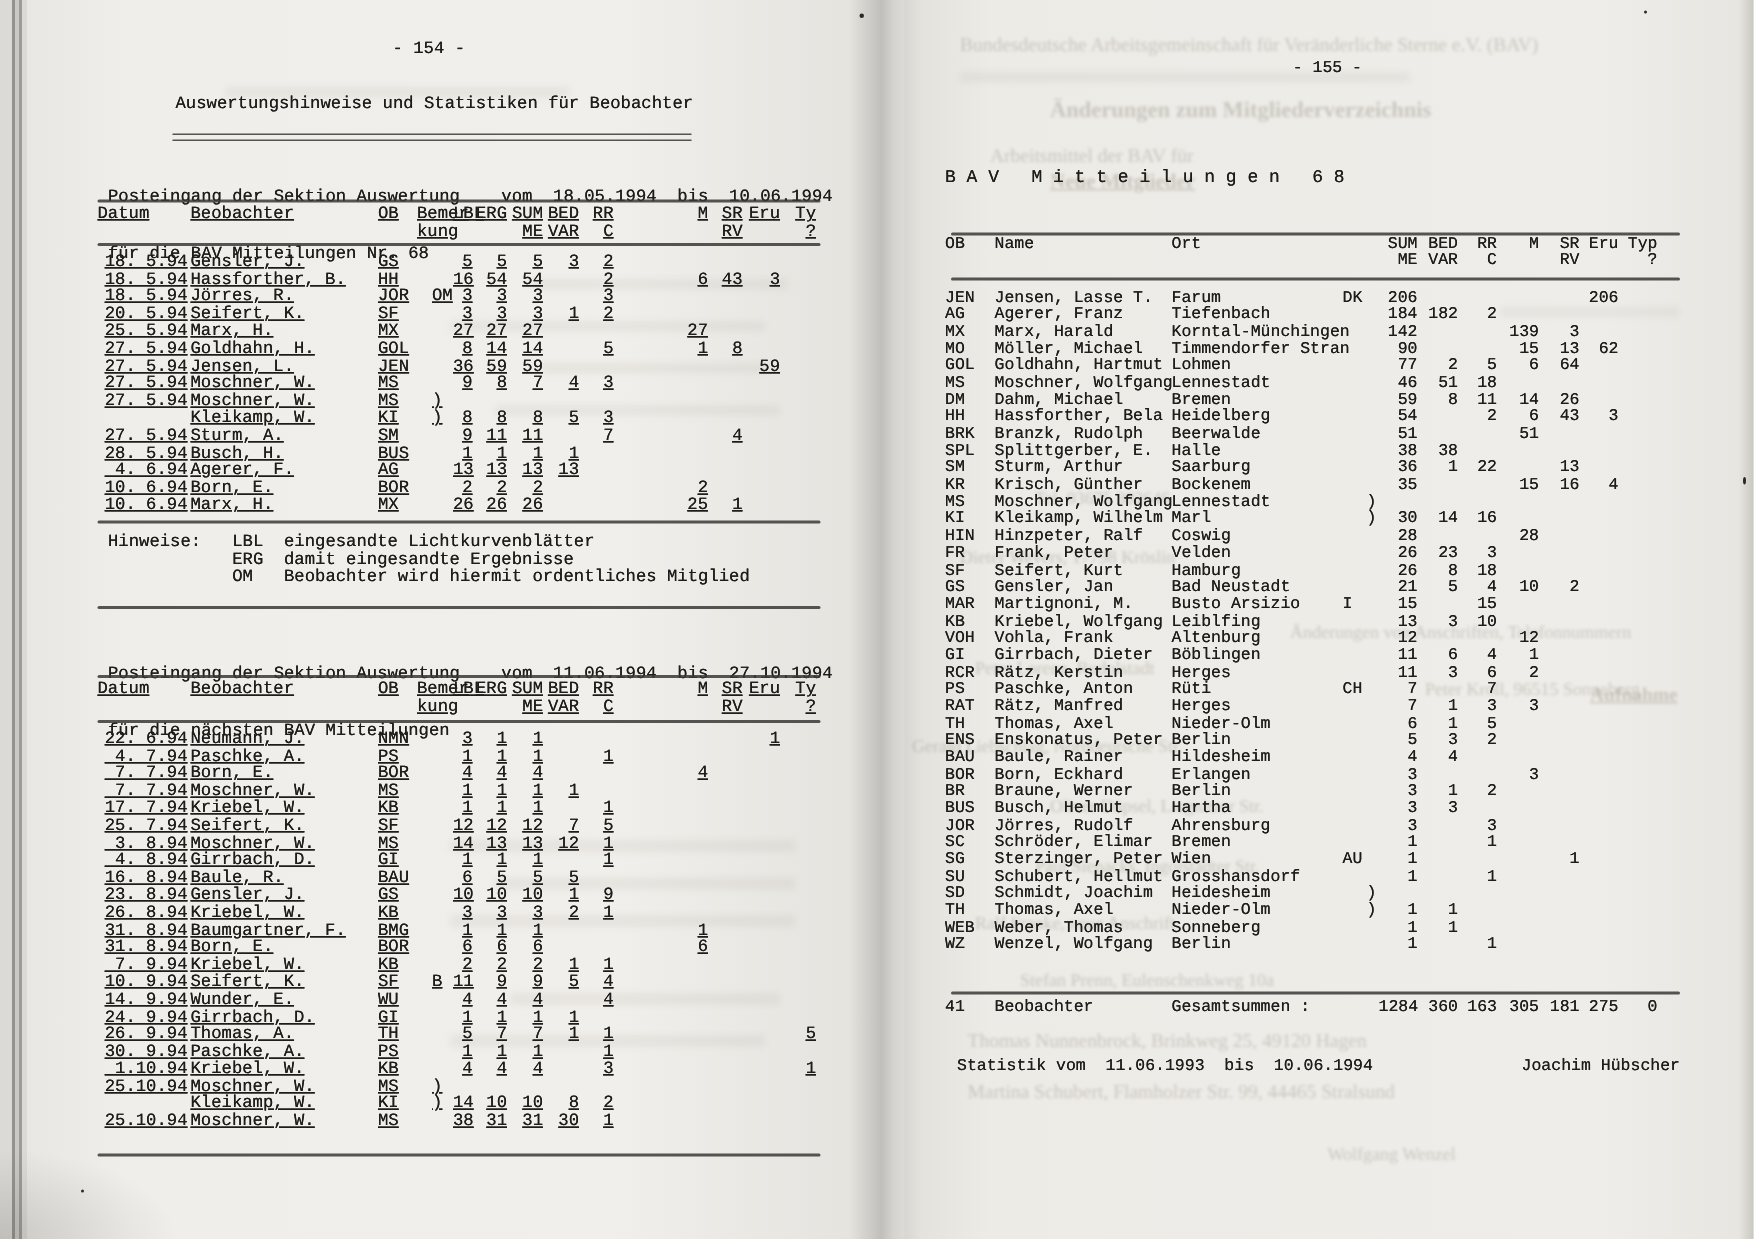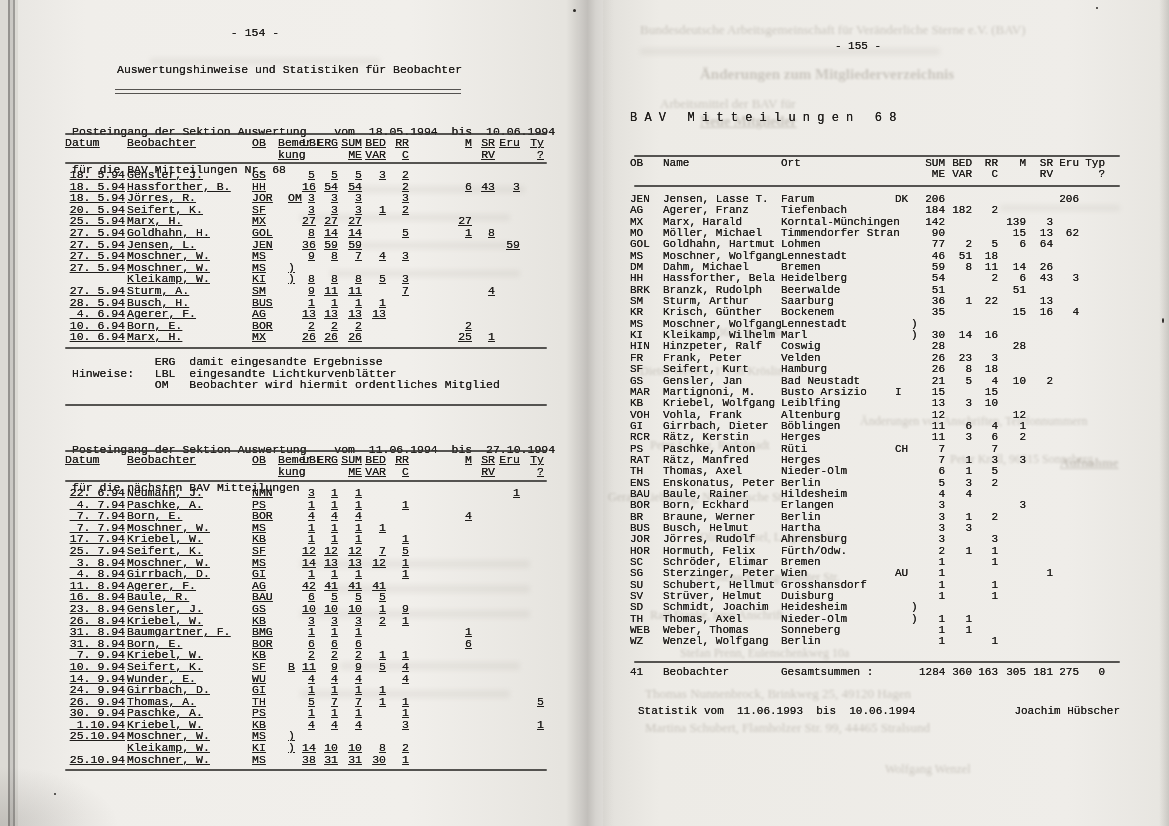--- a/index.html
+++ b/index.html
@@ -13,21 +13,21 @@
           background:linear-gradient(90deg,rgba(60,55,50,0) 0%,rgba(60,55,50,.22) 45%,rgba(60,55,50,.10) 62%,rgba(60,55,50,0) 100%);}
   .edge-band{position:absolute;left:0;top:0;width:18px;height:826px;background:#dcdad5;}
   .edge-line{position:absolute;left:8px;top:0;width:9px;height:826px;
              background:linear-gradient(90deg,#83817e 0 2px,#c7c5c1 2px 5px,#8e8c89 5px 7px,rgba(0,0,0,0) 7px);opacity:.8;}
   .right-shade{position:absolute;right:0;top:0;width:10px;height:826px;background:linear-gradient(270deg,rgba(70,65,60,.18),rgba(70,65,60,0));}
   .corner-shade{position:absolute;left:0;bottom:0;width:120px;height:60px;background:radial-gradient(ellipse at 0% 100%,rgba(70,65,60,.18),rgba(70,65,60,0) 70%);}
 
   .txt{position:absolute;white-space:pre;}
   .mono-s{font-size:11.5px;line-height:12.5px;text-shadow:0 0 .3px currentColor;}
   .mono-r{font-size:11px;line-height:12px;text-shadow:0 0 .3px currentColor;}
-  .center{text-align:center;}
+  .center{text-align:right;}
 
   .rule{position:absolute;height:1.6px;background:#3a3836;opacity:.85;border-radius:1px;}
   .dblrule{position:absolute;height:5px;border-top:1.5px solid #3a3836;border-bottom:1.5px solid #3a3836;opacity:.85;}
 
   table{position:absolute;border-collapse:collapse;table-layout:fixed;}
   th,td{padding:0;margin:0;vertical-align:top;white-space:pre;overflow:visible;
         font-family:inherit;font-weight:normal;text-align:left;text-shadow:0 0 .3px currentColor;}
   .n{text-align:right;padding-right:2px;}
   .lt{width:481px;font-size:11.5px;text-decoration:underline;}
   .lt th{height:11.5px;line-height:11.5px;}
@@ -397,21 +397,21 @@
           <td class="n"></td>
           <td class="n">25</td>
           <td class="n">1</td>
           <td class="n"></td>
           <td class="n"></td>
         </tr>
       </tbody>
   </table>
   <div class="rule" style="left:65px;top:347px;width:482px"></div>
 
-  <div class="txt mono-s" style="left:72px;top:356px;line-height:11.6px"><div>            ERG  damit eingesandte Ergebnisse</div><div>Hinweise:   LBL  eingesandte Lichtkurvenblätter</div><div>            OM   Beobachter wird hiermit ordentliches Mitglied</div></div>
+  <div class="txt mono-s" style="left:72px;top:356px;line-height:11.6px"><div>Hinweise:   LBL  eingesandte Lichtkurvenblätter</div><div>            ERG  damit eingesandte Ergebnisse</div><div>            OM   Beobachter wird hiermit ordentliches Mitglied</div></div>
   <div class="rule" style="left:65px;top:404px;width:482px"></div>
 
   <div class="txt mono-s" style="left:72px;top:419px">
     <div>Posteingang der Sektion Auswertung    vom  11.06.1994  bis  27.10.1994</div>
     <div>für die nächsten BAV Mitteilungen</div>
   </div>
 
   <div class="rule" style="left:65px;top:450px;width:482px"></div>
   <table class="lt" style="left:65px;top:454px">
     <colgroup>
@@ -589,35 +589,20 @@
         <tr>
           <td class="n"> 4. 8.94</td>
           <td>Girrbach, D.</td>
           <td>GI</td>
           <td class="bem-pad"></td>
           <td class="n">1</td>
           <td class="n">1</td>
           <td class="n">1</td>
           <td class="n"></td>
           <td class="n">1</td>
-          <td class="n"></td>
-          <td class="n"></td>
-          <td class="n"></td>
-          <td class="n"></td>
-        </tr>
-        <tr>
-          <td class="n">11. 8.94</td>
-          <td>Agerer, F.</td>
-          <td>AG</td>
-          <td class="bem-pad"></td>
-          <td class="n">42</td>
-          <td class="n">41</td>
-          <td class="n">41</td>
-          <td class="n">41</td>
-          <td class="n"></td>
           <td class="n"></td>
           <td class="n"></td>
           <td class="n"></td>
           <td class="n"></td>
         </tr>
         <tr>
           <td class="n">16. 8.94</td>
           <td>Baule, R.</td>
           <td>BAU</td>
           <td class="bem-pad"></td>
@@ -1035,20 +1020,34 @@
           <td></td>
           <td class="n">51</td>
           <td class="n"></td>
           <td class="n"></td>
           <td class="n">51</td>
           <td class="n"></td>
           <td class="n"></td>
           <td class="n"></td>
         </tr>
         <tr>
+          <td>SPL</td>
+          <td>Splittgerber, E.</td>
+          <td>Halle</td>
+          <td></td>
+          <td></td>
+          <td class="n">38</td>
+          <td class="n">38</td>
+          <td class="n"></td>
+          <td class="n"></td>
+          <td class="n"></td>
+          <td class="n"></td>
+          <td class="n"></td>
+        </tr>
+        <tr>
           <td>SM</td>
           <td>Sturm, Arthur</td>
           <td>Saarburg</td>
           <td></td>
           <td></td>
           <td class="n">36</td>
           <td class="n">1</td>
           <td class="n">22</td>
           <td class="n"></td>
           <td class="n">13</td>
@@ -1343,34 +1342,20 @@
           <td></td>
           <td class="n">3</td>
           <td class="n"></td>
           <td class="n">3</td>
           <td class="n"></td>
           <td class="n"></td>
           <td class="n"></td>
           <td class="n"></td>
         </tr>
         <tr>
-          <td>HOR</td>
-          <td>Hormuth, Felix</td>
-          <td>Fürth/Odw.</td>
-          <td></td>
-          <td></td>
-          <td class="n">2</td>
-          <td class="n">1</td>
-          <td class="n">1</td>
-          <td class="n"></td>
-          <td class="n"></td>
-          <td class="n"></td>
-          <td class="n"></td>
-        </tr>
-        <tr>
           <td>SC</td>
           <td>Schröder, Elimar</td>
           <td>Bremen</td>
           <td></td>
           <td></td>
           <td class="n">1</td>
           <td class="n"></td>
           <td class="n">1</td>
           <td class="n"></td>
           <td class="n"></td>
@@ -1388,34 +1373,20 @@
           <td class="n"></td>
           <td class="n"></td>
           <td class="n">1</td>
           <td class="n"></td>
           <td class="n"></td>
         </tr>
         <tr>
           <td>SU</td>
           <td>Schubert, Hellmut</td>
           <td>Grosshansdorf</td>
-          <td></td>
-          <td></td>
-          <td class="n">1</td>
-          <td class="n"></td>
-          <td class="n">1</td>
-          <td class="n"></td>
-          <td class="n"></td>
-          <td class="n"></td>
-          <td class="n"></td>
-        </tr>
-        <tr>
-          <td>SV</td>
-          <td>Strüver, Helmut</td>
-          <td>Duisburg</td>
           <td></td>
           <td></td>
           <td class="n">1</td>
           <td class="n"></td>
           <td class="n">1</td>
           <td class="n"></td>
           <td class="n"></td>
           <td class="n"></td>
           <td class="n"></td>
         </tr>

